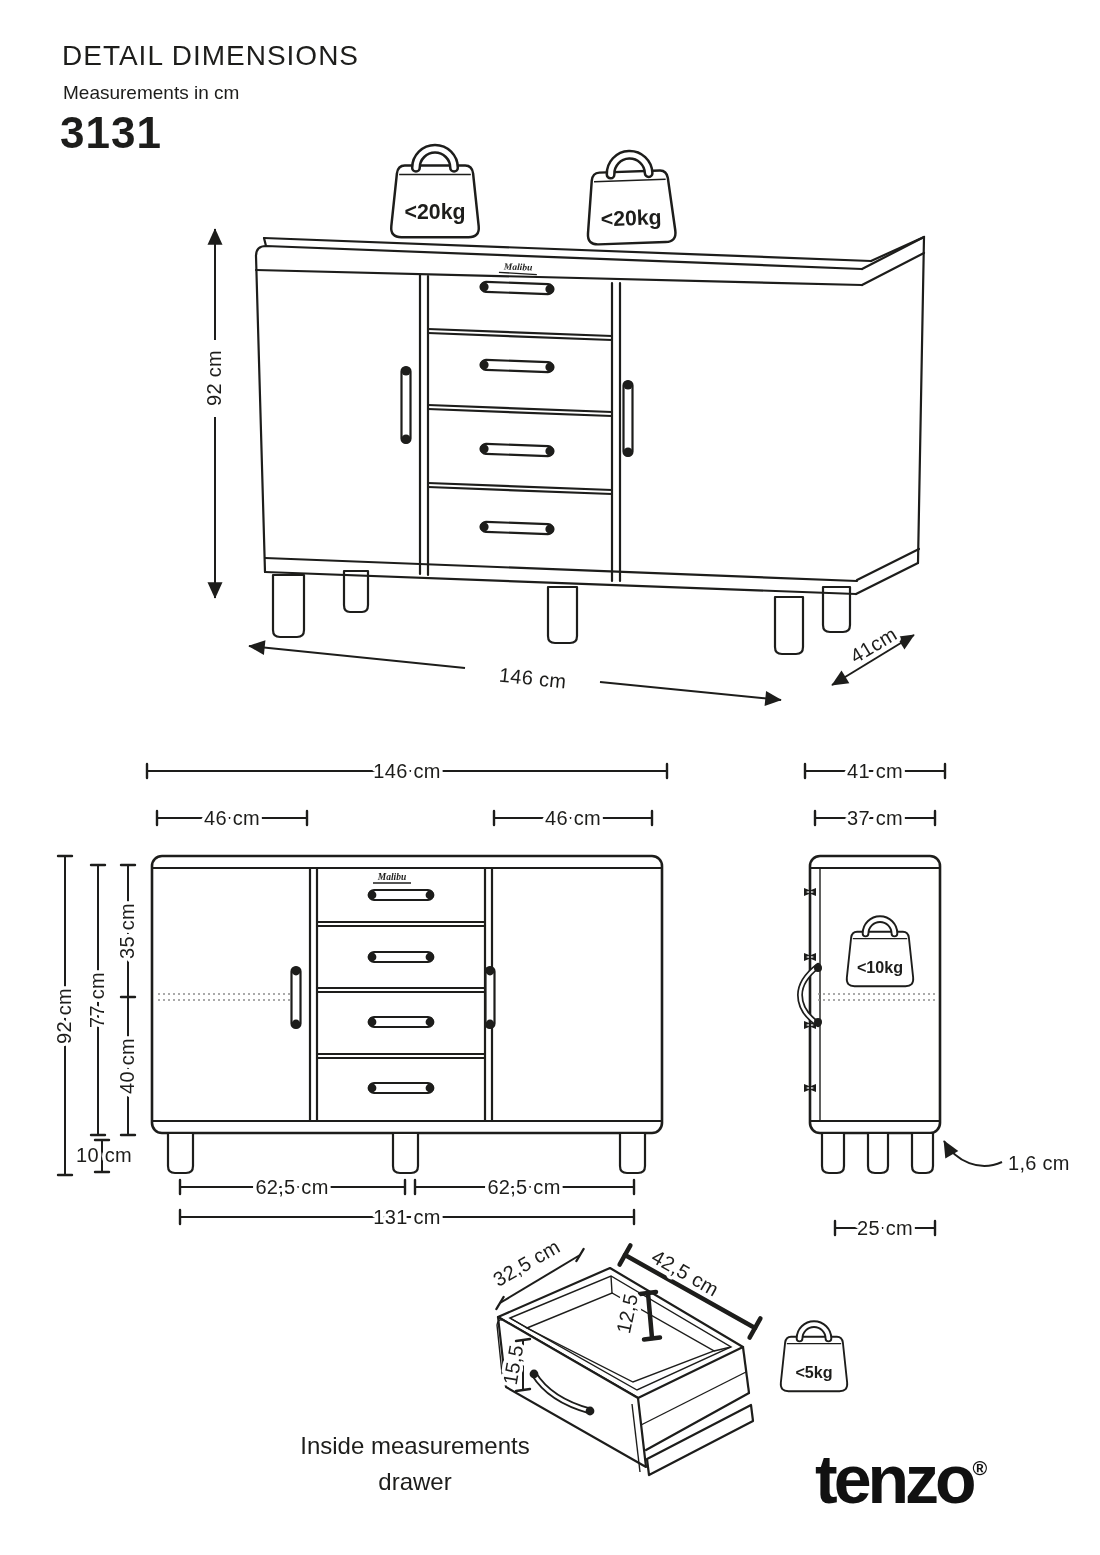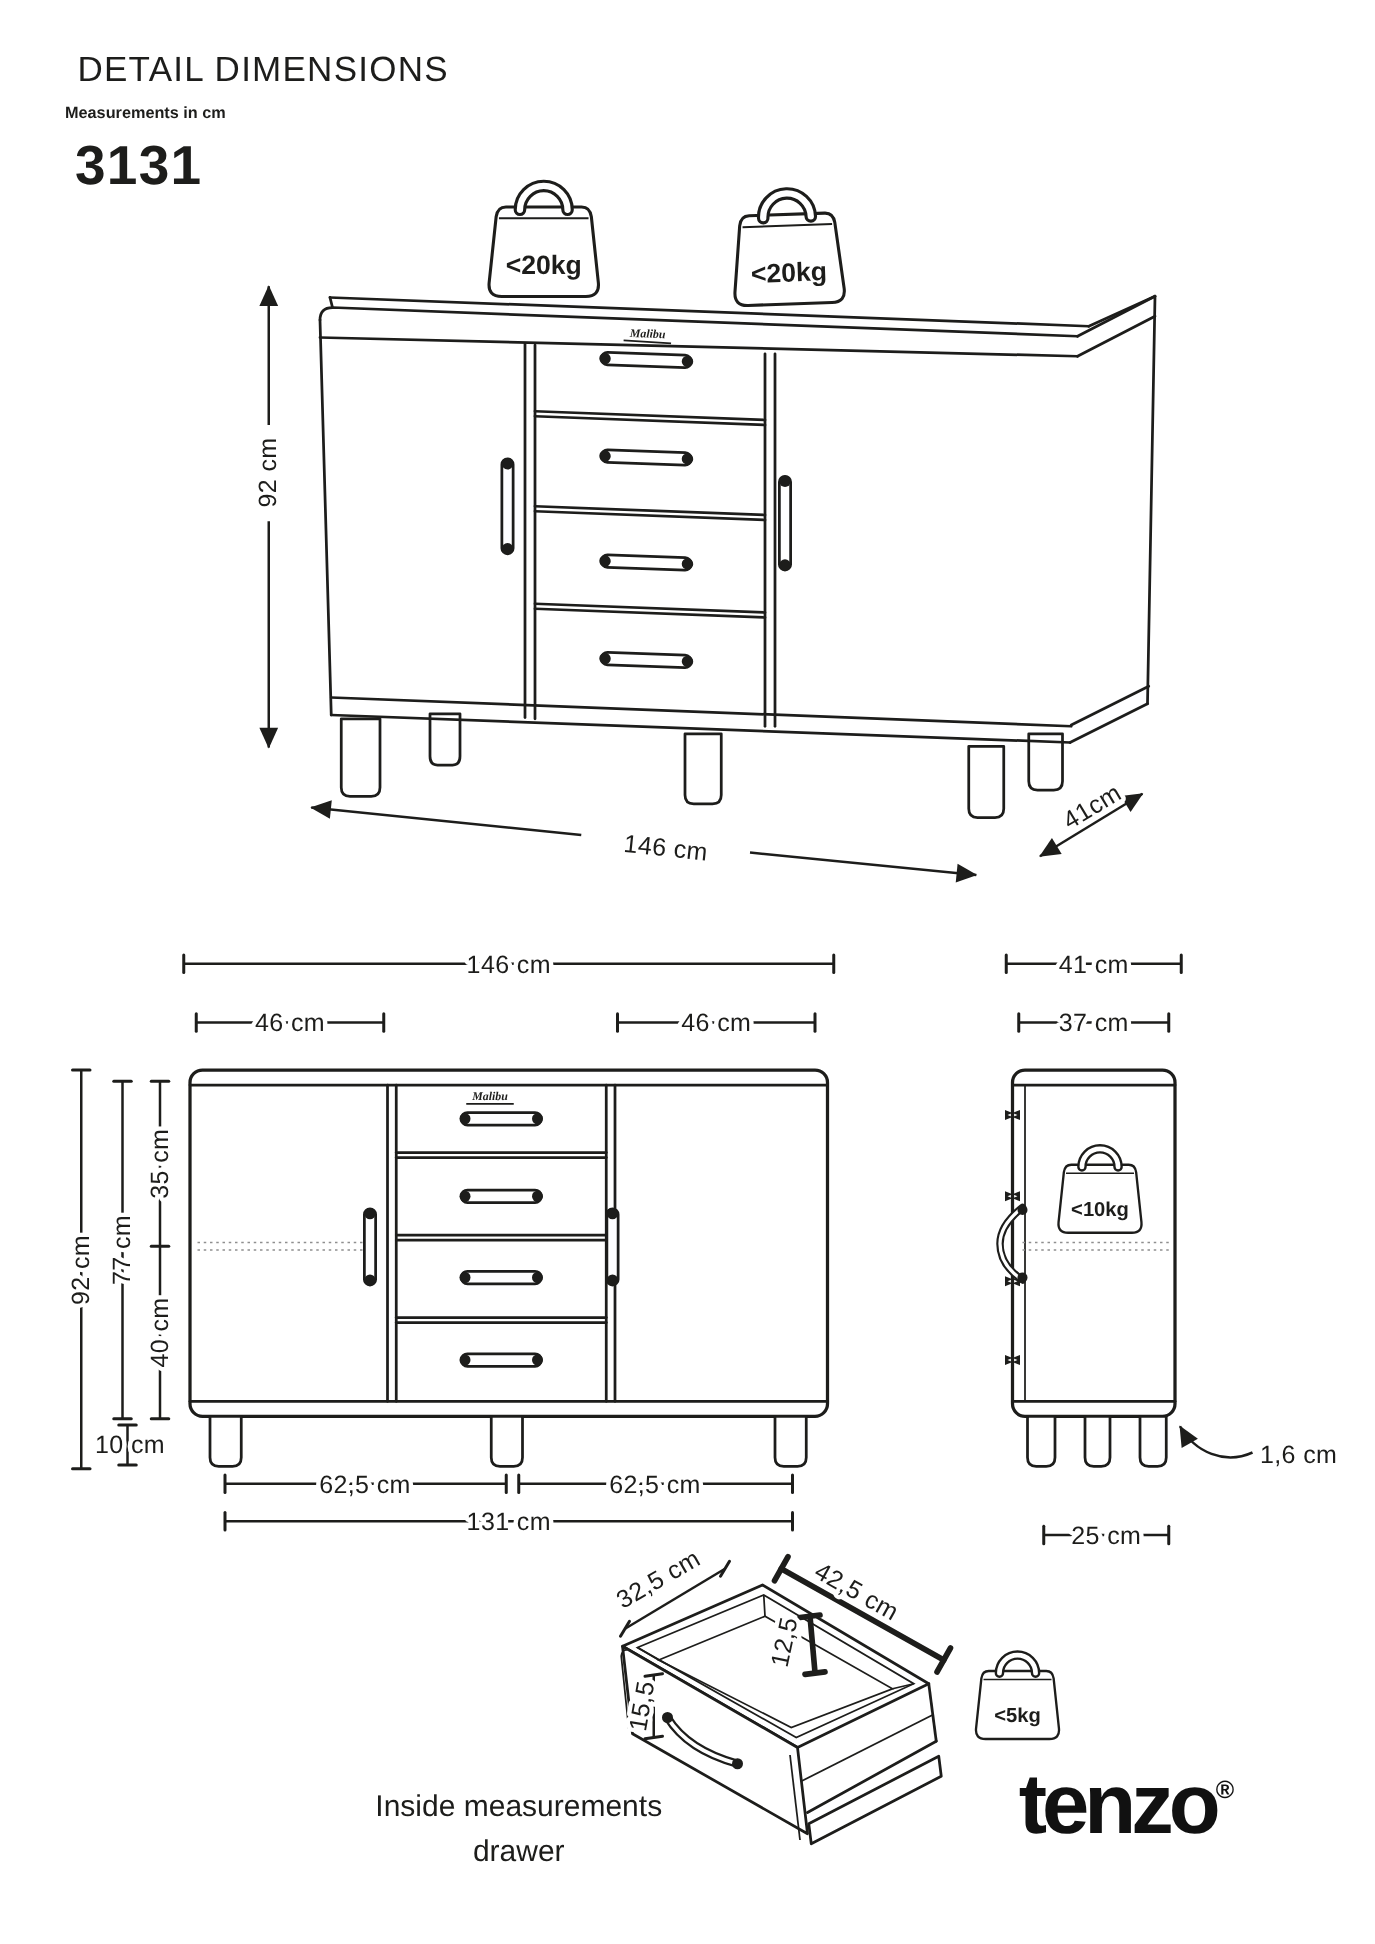--- a/index.html
+++ b/index.html
@@ -17,25 +17,25 @@
   .dash{stroke:#8f8f8f;stroke-width:1.3;fill:none;stroke-dasharray:2 3;}
   .lbl{font-family:"Liberation Sans",sans-serif;font-size:20px;fill:#1d1d1b;letter-spacing:.3px;
        paint-order:stroke;stroke:#fff;stroke-width:7px;stroke-linejoin:round;}
   .wt{font-family:"Liberation Sans",sans-serif;font-weight:700;font-size:19px;fill:#1d1d1b;
       paint-order:stroke;stroke:#fff;stroke-width:3px;}
   .serieslogo{font-family:"Liberation Serif",serif;font-style:italic;font-weight:700;
       font-size:9.5px;fill:#1d1d1b;}
   .handle-outer{stroke:#1d1d1b;stroke-width:9;fill:none;stroke-linecap:round;}
   .handle-inner{stroke:#fff;stroke-width:4.5;fill:none;stroke-linecap:round;}
   #title{position:absolute;left:62px;top:40px;font-size:28px;letter-spacing:1px;}
-  #subtitle{position:absolute;left:52px;top:82px;font-size:13px;font-weight:bold;}
+  #subtitle{position:absolute;left:63px;top:82px;font-size:19px;}
   #model{position:absolute;left:60px;top:108px;font-size:44px;font-weight:bold;letter-spacing:1px;}
   #caption{position:absolute;left:290px;top:1428px;width:250px;text-align:center;
            font-size:24px;line-height:1.5;}
-  #brandlogo{position:absolute;left:815px;top:1404px;font-size:68px;font-weight:bold;
+  #brandlogo{position:absolute;left:815px;top:1440px;font-size:68px;font-weight:bold;
              letter-spacing:-4px;color:#111;}
   #brandlogo sup{font-size:20px;letter-spacing:0;vertical-align:28px;}
 </style>
 </head>
 <body>
 
 <div id="page">
 
   <div id="title">DETAIL DIMENSIONS</div>
   <div id="subtitle">Measurements in cm</div>

